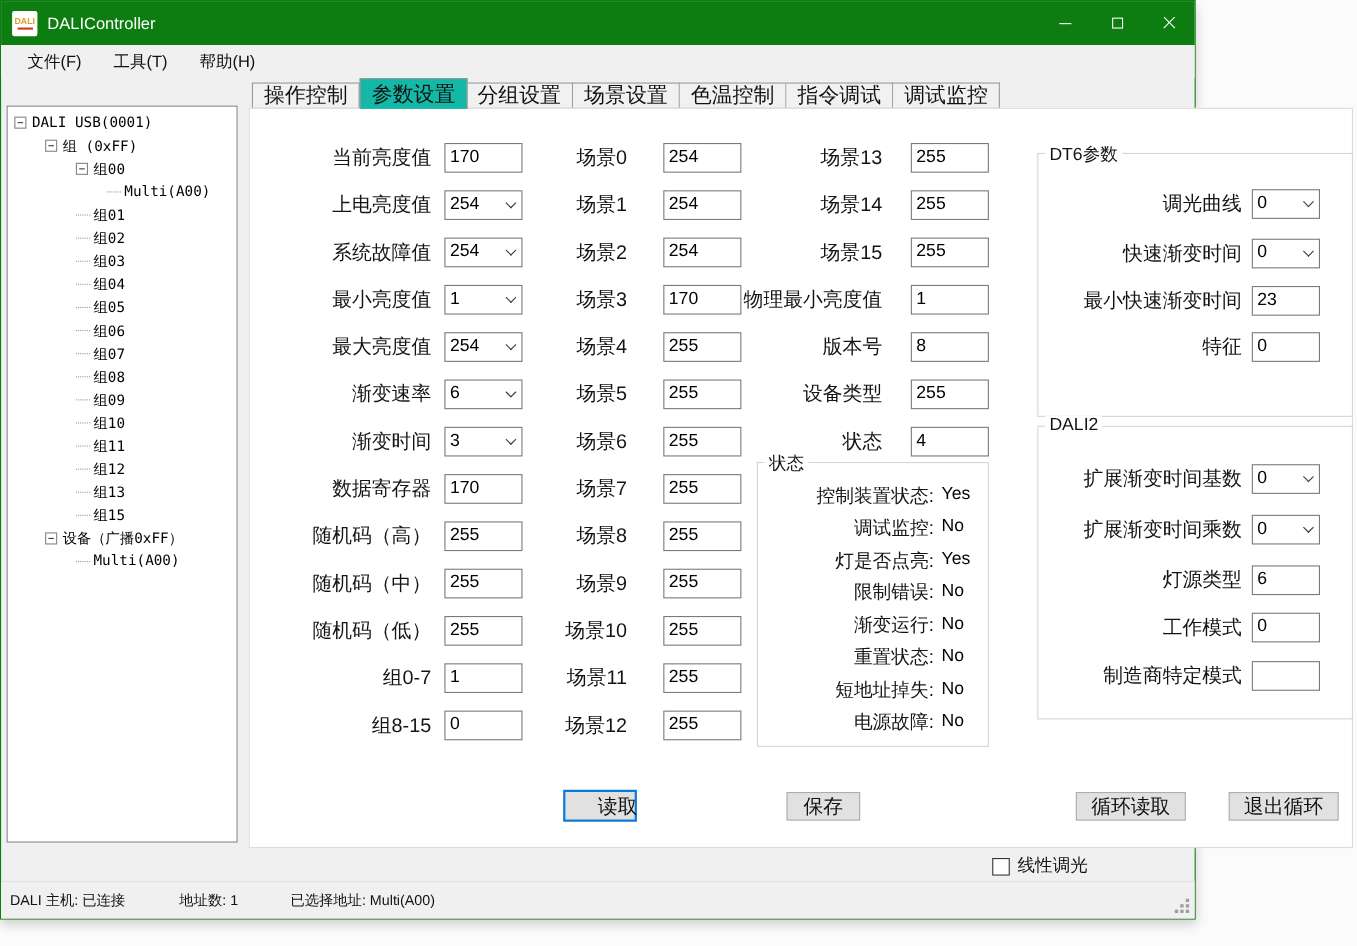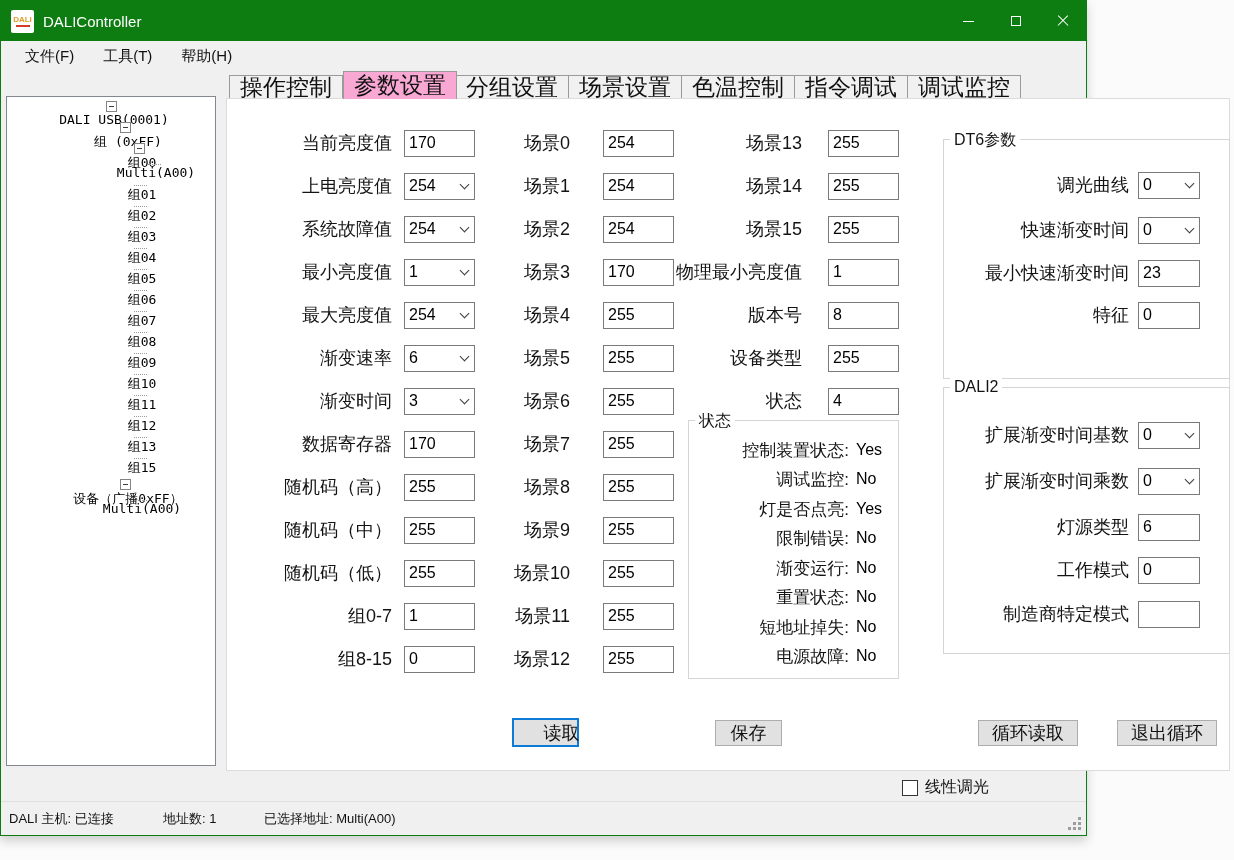--- a/index.html
+++ b/index.html
@@ -21,32 +21,32 @@
   .xa,.xb { position:absolute; width:14px; height:1.4px; background:#fff; }
   .xa { transform:rotate(45deg); } .xb { transform:rotate(-45deg); }
   
   .menubar { position:absolute; left:0; top:40px; width:100%; height:30px; background:#f0f0f0;
              display:flex; align-items:center; padding-left:13px; }
   .mitem { font-size:15px; color:#111; padding:3px 11px; margin-right:7px; }
   
   .treepanel { position:absolute; left:5px; top:95px; width:210px; height:670px; background:#fff;
                border:1px solid #828790; overflow:hidden; padding-top:4px; }
   .titem { display:flex; align-items:center; height:21px; font-family:"DejaVu Sans Mono",monospace;
-           font-size:13px; color:#000; white-space:nowrap;flex-direction:column; }
+           font-size:13px; color:#000; white-space:nowrap; }
   .titem .toggle { position:relative; width:11px; height:11px; border:1px solid #848484; background:#fff;
                    margin-right:5px; flex:0 0 auto; }
   .titem .toggle::after { content:""; position:absolute; left:2px; right:2px; top:4px; height:1px; background:#3c3c3c; }
   .titem.leaf::before { content:""; width:13px; border-top:1px dotted #9a9a9a; margin-right:3px; flex:0 0 auto; }
   .p0{padding-left:6px;} .p1{padding-left:34px;} .p2{padding-left:62px;} .p3{padding-left:90px;}
   
   .tabstrip { position:absolute; left:228px; top:72px; height:26px; display:flex; align-items:flex-end; }
   .tab { height:24px; background:#f1f1f1; border:1px solid #9a9a9a; border-left-width:0;
-         display:flex; align-items:center; padding:0 10px; font-size:23px; color:#111; position:relative; }
+         display:flex; align-items:center; padding:0 10px; font-size:19px; color:#111; position:relative; }
   .tab:first-child { border-left-width:1px; }
-  .tab.active { height:28px; background:#f9a8d4; border-left-width:1px; border-bottom:none; z-index:3; margin-right:-1px; }
+  .tab.active { height:28px; background:#14b8a6; border-left-width:1px; border-bottom:none; z-index:3; margin-right:-1px; }
   
   .tabpage { position:absolute; left:225px; top:97px; width:1004px; height:673px; background:#fff;
              border:1px solid #dcdcdc; z-index:1; }
   .row { position:absolute; height:28px; display:flex; align-items:center; }
   .lbl { font-size:18px; color:#141414; text-align:right; white-space:nowrap; }
   .c1 { left:45px; }  .c1 .lbl { width:120px; }
   .c2 { left:253px; } .c2 .lbl { width:90px; }  .c2 .ctl { margin-left:33px; }
   .c3 { left:420px; } .c3 .lbl { width:155px; } .c3 .ctl { margin-left:26px; }
   .c1 .ctl { margin-left:12px; }
   .tin { width:71px; height:27px; border:1px solid #7a7a7a; background:#fff; font-size:16px;

